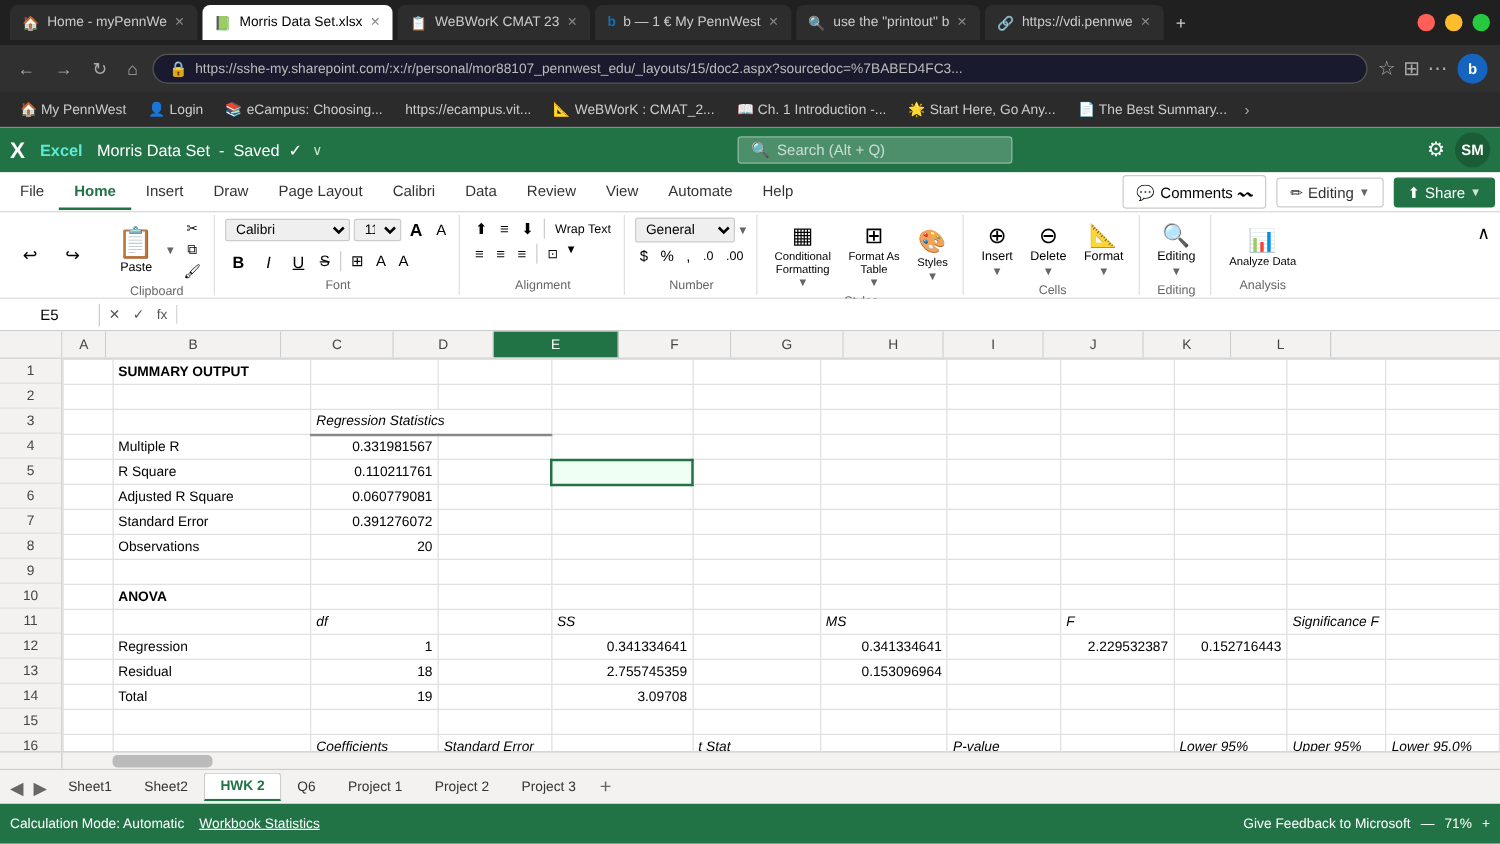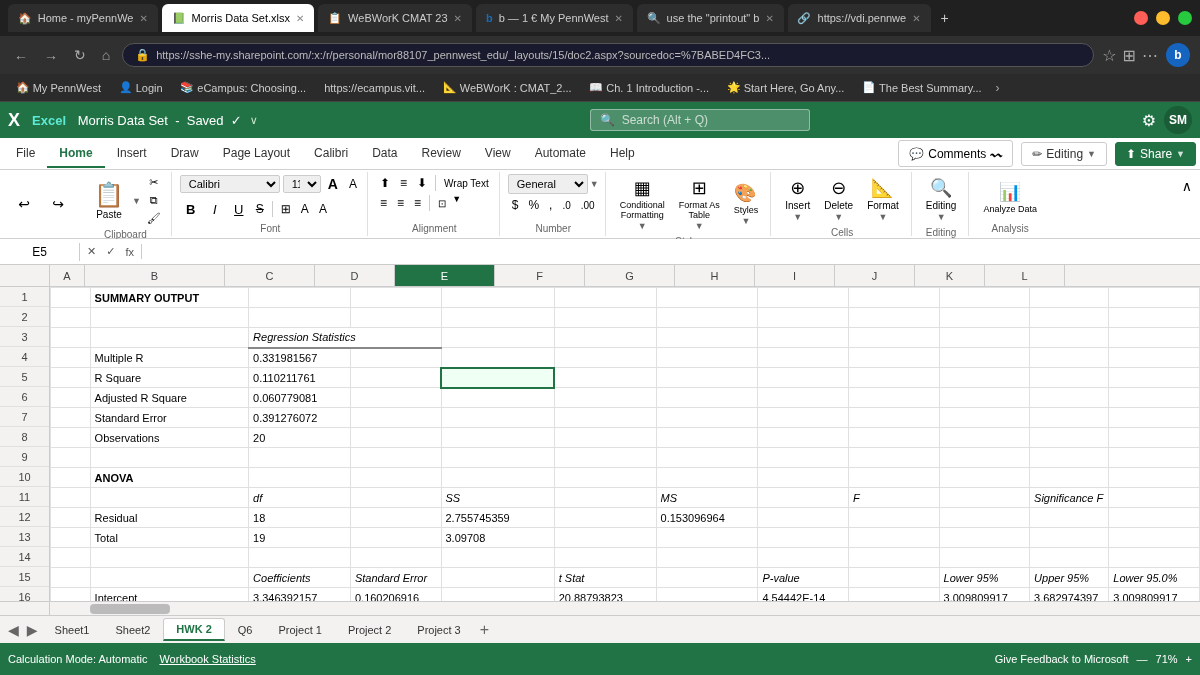--- a/index.html
+++ b/index.html
@@ -88,21 +88,21 @@
     .col-header.active { background: #217346; color: white; }
     .row-numbers { display: flex; flex-direction: column; min-width: 50px; background: #f3f2f1; border-right: 1px solid #ccc; overflow: hidden; }
     .row-num { display: flex; align-items: center; justify-content: center; border-bottom: 1px solid #e0e0e0; font-size: 11px; color: #444; cursor: pointer; min-height: 20px; }
 
     .grid-content { flex: 1; overflow: hidden; position: relative; }
     table.grid { border-collapse: collapse; table-layout: fixed; width: 100%; }
     table.grid td { border: 1px solid #e0e0e0; padding: 0 4px; font-size: 11px; height: 20px; white-space: nowrap; overflow: hidden; vertical-align: middle; }
     table.grid td.active-cell { border: 2px solid #217346; background: #f0fff4; }
     table.grid td.header-cell { font-weight: bold; }
     table.grid td.italic-cell { font-style: italic; }
-    table.grid td.number { text-align: left; }
+    table.grid td.number { text-align: right; }
 
     
     .sheet-tabs { display: flex; align-items: center; background: #f3f2f1; border-top: 1px solid #ccc; height: 28px; padding: 0 4px; }
     .sheet-nav { color: #666; font-size: 14px; cursor: pointer; padding: 0 4px; }
     .sheet-tab { padding: 4px 12px; font-size: 11px; cursor: pointer; border: 1px solid transparent; border-radius: 3px 3px 0 0; color: #333; text-align: right; }
     .sheet-tab.active { background: #fff; border: 1px solid #ccc; border-bottom: 1px solid #fff; font-weight: bold; color: #217346; border-bottom: 2px solid #217346; }
     .sheet-add { color: #666; font-size: 16px; cursor: pointer; padding: 0 6px; }
 
     
     .status-bar { display: flex; align-items: center; background: #217346; padding: 0 8px; height: 32px; color: white; font-size: 11px; }
@@ -679,20 +679,34 @@
                   <td class="italic-cell">SS</td>
                   <td></td>
                   <td class="italic-cell">MS</td>
                   <td></td>
                   <td class="italic-cell">F</td>
                   <td></td>
                   <td class="italic-cell">Significance F</td>
                   <td></td>
                 </tr>
 
+                <tr>
+                  <td></td>
+                  <td>Regression</td>
+                  <td class="number">1</td>
+                  <td></td>
+                  <td class="number">0.341334641</td>
+                  <td></td>
+                  <td class="number">0.341334641</td>
+                  <td></td>
+                  <td class="number">2.229532387</td>
+                  <td class="number">0.152716443</td>
+                  <td></td>
+                  <td></td>
+                </tr>
 
                 <tr>
                   <td></td>
                   <td>Residual</td>
                   <td class="number">18</td>
                   <td></td>
                   <td class="number">2.755745359</td>
                   <td></td>
                   <td class="number">0.153096964</td>
                   <td></td>

